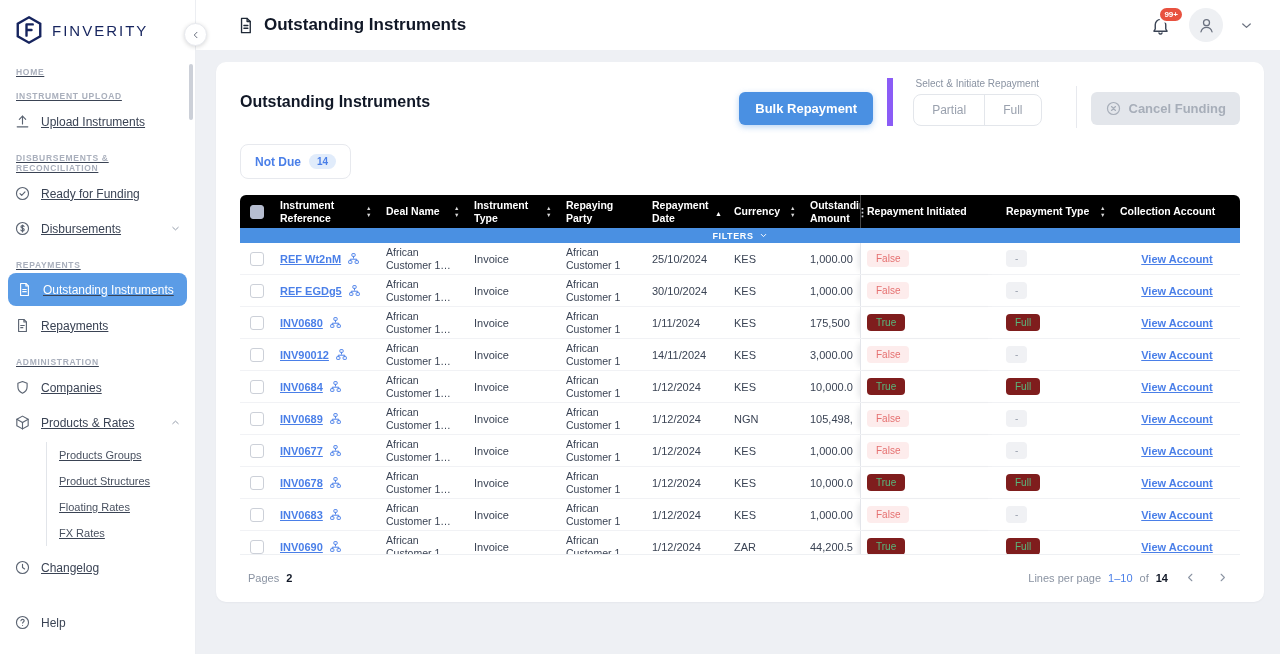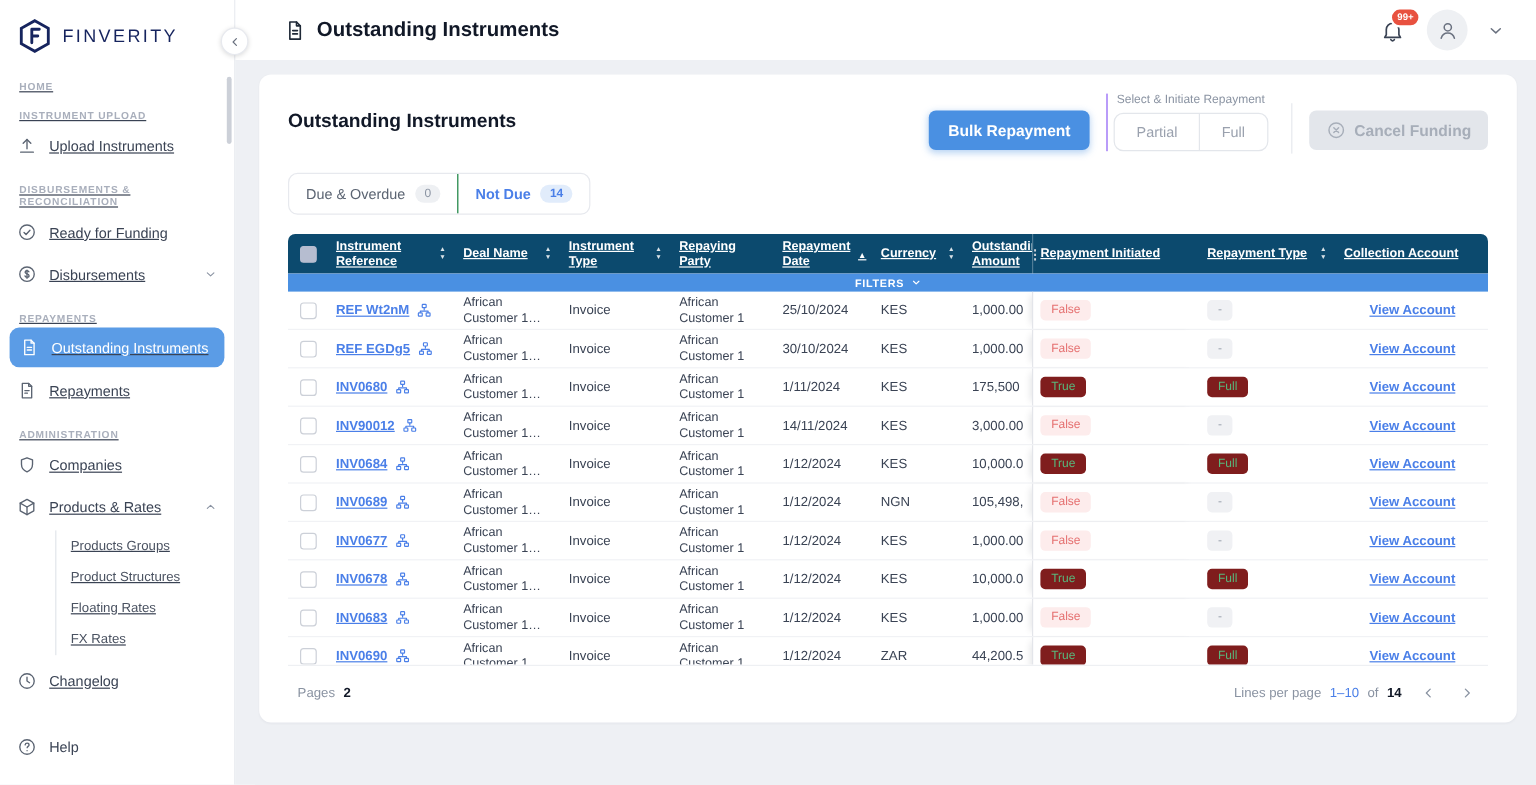--- a/index.html
+++ b/index.html
@@ -46,41 +46,41 @@
   .chev-btn { display:inline-flex; }
   .chev-btn svg { width:15px; height:15px; stroke:#6b7280; fill:none; stroke-width:2; stroke-linecap:round; stroke-linejoin:round; }
 
   
   .content { flex:1; padding:12px 16px 0 20px; overflow:hidden; }
   .card { background:#fff; border-radius:10px; height:540px; display:flex; flex-direction:column; padding:0 24px; box-shadow:0 1px 2px rgba(16,24,40,.04); }
   .card-head { display:flex; align-items:center; padding:14px 0 4px; flex-shrink:0; }
   .page-title { font-size:16px; font-weight:bold; color:#111827; }
   .head-actions { margin-left:auto; display:flex; align-items:center; }
   .btn-primary { background:#4a90e2; color:#fff; border-radius:6px; font-size:13px; font-weight:bold; padding:9px 16px; box-shadow:0 2px 6px rgba(74,144,226,.4); margin-right:14px; margin-top:12px; }
-  .sel-group { text-align:center; padding:0 5px; border-left:1px solid #8b5cf6; }
+  .sel-group { text-align:center; padding:0 20px; border-left:6px solid #8b5cf6; }
   .sel-label { font-size:10px; color:#8a93a2; margin-bottom:5px; white-space:nowrap; }
   .btn-pair { display:inline-flex; border:1px solid #e3e6eb; border-radius:8px; overflow:hidden; background:#fff; }
   .btn-pair button { font-size:12px; color:#9aa1ae; padding:8px 18px; }
   .btn-pair button + button { border-left:1px solid #e3e6eb; }
   .v-div { width:1px; height:42px; background:#e7e9ee; margin:10px 14px 0; }
   .btn-disabled { background:#e3e6eb; color:#a7aeb9; border-radius:6px; font-size:13px; font-weight:bold; padding:8px 14px; display:flex; align-items:center; gap:7px; margin-top:12px; }
   .btn-disabled svg { width:17px; height:17px; stroke:#a7aeb9; fill:none; stroke-width:1.7; stroke-linecap:round; }
 
   
   .tabs { display:inline-flex; border:1px solid #e7e9ee; border-radius:8px; margin:12px 0 16px; background:#fff; align-self:flex-start; overflow:hidden; flex-shrink:0; }
   .tab { display:flex; align-items:center; gap:8px; padding:9px 14px; font-size:12px; color:#5b6472; cursor:pointer; }
   .tab + .tab { border-left:1px solid #15803d; }
   .tab .count { font-size:10px; background:#eef0f3; color:#8a93a2; border-radius:9px; padding:2px 8px; }
   .tab.active { color:#4a7fe8; font-weight:bold; }
   .tab.active .count { background:#e1ecfb; color:#4a7fe8; }
 
   
   .tablewrap { flex:1; overflow:hidden; display:flex; flex-direction:column; }
   .thead, .trow { display:grid; grid-template-columns:34px 106px 88px 92px 86px 82px 76px 56px 140px 114px 1fr; }
-  .thead { background:#0c4a6e; border-radius:6px 6px 0 0; color:#fff; flex-shrink:0;text-decoration:underline; }
+  .thead { background:#000000; border-radius:6px 6px 0 0; color:#fff; flex-shrink:0; }
   .th { font-size:10.5px; font-weight:bold; padding:4px 6px; display:flex; align-items:center; gap:3px; min-height:30px; overflow:hidden; position:relative; }
   .th .hl { line-height:1.2; }
   .sort { position:relative; width:8px; height:14px; margin-left:auto; flex-shrink:0; }
   .sort::before { content:"▲"; position:absolute; left:0; top:0; font-size:5.5px; color:rgba(255,255,255,.85); }
   .sort::after { content:"▼"; position:absolute; left:0; bottom:1px; font-size:5.5px; color:rgba(255,255,255,.85); }
   .sort-asc { margin-left:auto; flex-shrink:0; }
   .sort-asc::before { content:"▲"; font-size:7px; color:#fff; }
   .th-pin { border-left:1px solid rgba(255,255,255,.28); }
   .th-pin::after { content:"⋮"; position:absolute; left:-4px; top:50%; transform:translateY(-50%); color:#cfd3da; font-size:11px; }
   .cb { width:14px; height:14px; border:1px solid #ccd0d8; border-radius:3px; background:#fff; display:inline-block; cursor:pointer; flex-shrink:0; }
@@ -308,24 +308,20 @@
               <svg viewBox="0 0 24 24">
                   <circle cx="12" cy="12" r="8.5"></circle>
                   <path d="M9.2 9.2l5.6 5.6M14.8 9.2l-5.6 5.6"></path>
                 </svg>
               <span>Cancel Funding</span>
             </button>
           </div>
         </div>
 
         <div class="tabs">
-          <div class="tab">
-            <span>Due &amp; Overdue</span>
-            <span class="count">0</span>
-          </div>
           <div class="tab active">
             <span>Not Due</span>
             <span class="count">14</span>
           </div>
         </div>
 
         <div class="tablewrap">
 
           <div class="thead">
             <div class="th th-c">

